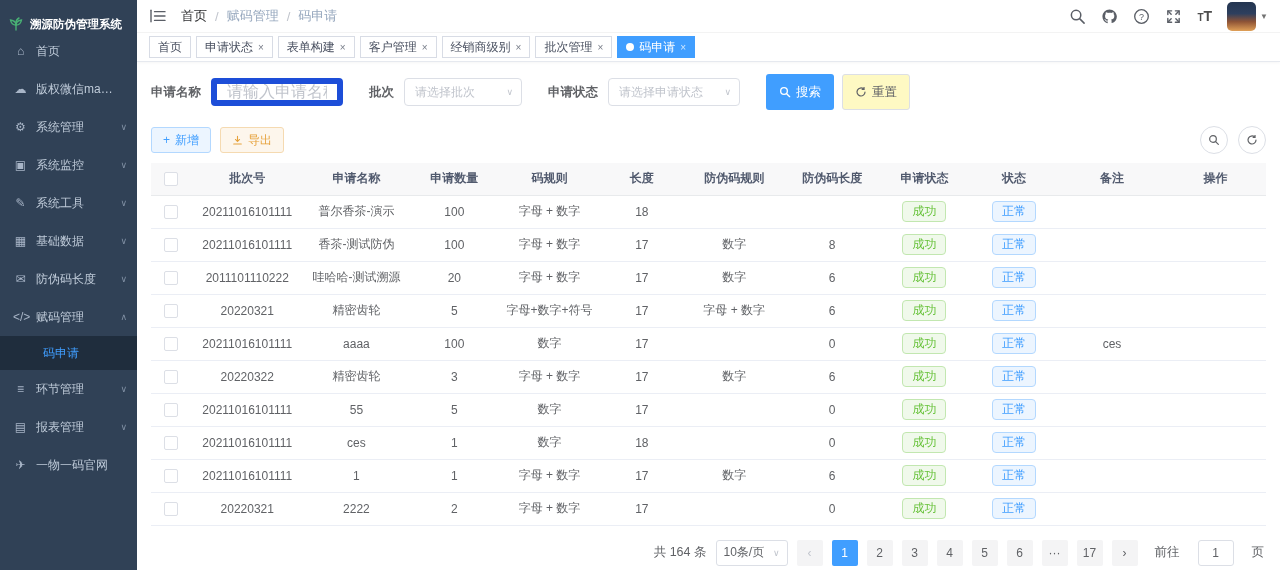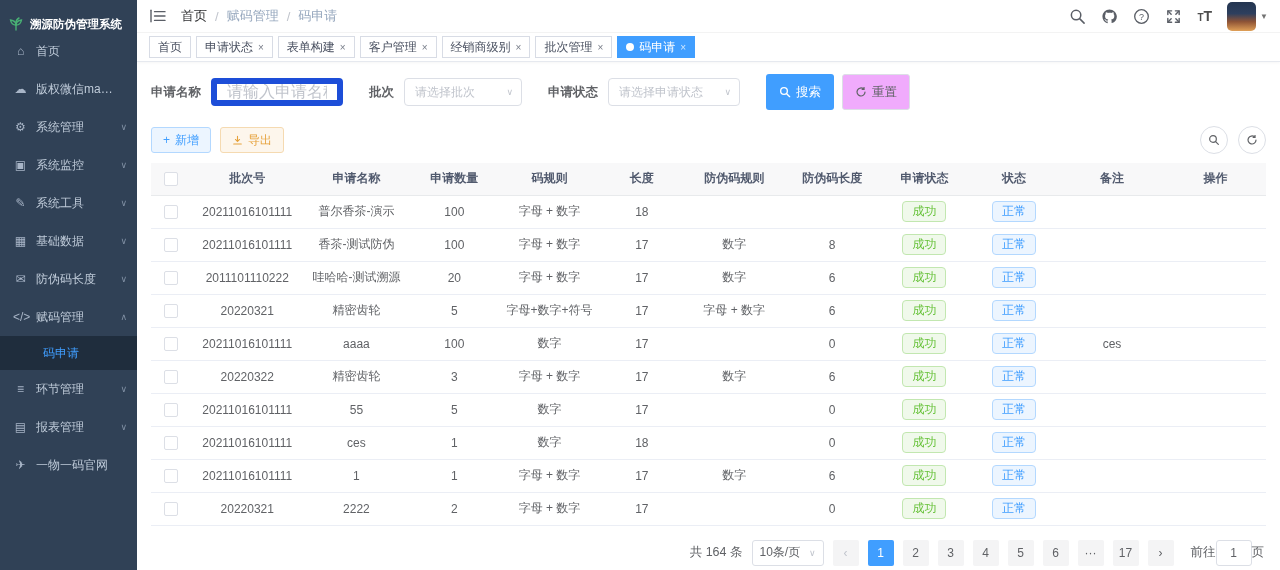--- a/index.html
+++ b/index.html
@@ -60,21 +60,21 @@
   .f-input::placeholder { color:#c0c4cc; }
   .f-select { height:28px; border:1px solid #dcdfe6; border-radius:4px;
     display:flex; align-items:center; justify-content:space-between;
     padding:0 8px 0 10px; color:#c0c4cc; font-size:12px; cursor:pointer; background:#fff; }
   .f-select .chev { color:#c0c4cc; font-size:9px; }
   .sel-batch { width:118px; }
   .sel-status { width:132px; }
   .btn { height:36px; display:inline-flex; align-items:center; gap:5px; padding:0 12px;
     border-radius:3px; font-size:12.5px; cursor:pointer; border:1px solid transparent; white-space:nowrap; }
   .btn-primary { background:#409eff; color:#fff; }
-  .btn-plain { background:#f0abfc; color:#606266; border-color:#dcdfe6; }
+  .btn-plain { background:#fef9c3; color:#606266; border-color:#dcdfe6; }
   .btn-reset { margin-left:8px; }
 
   .action-row { display:flex; align-items:center; margin-bottom:9px; }
   .btn-mini { height:26px; padding:0 11px; font-size:12px; border-radius:3px;
     display:inline-flex; align-items:center; gap:5px; cursor:pointer; }
   .btn-add { background:#ecf5ff; border:1px solid #b3d8ff; color:#409eff; margin-right:9px; }
   .btn-export { background:#fdf6ec; border:1px solid #f5dab1; color:#e6a23c; }
   .tool-circles { margin-left:auto; display:flex; gap:10px; }
   .circle-btn { width:28px; height:28px; border-radius:50%; border:1px solid #dcdfe6;
     background:#fff; display:flex; align-items:center; justify-content:center;
@@ -95,21 +95,21 @@
   .pager { display:flex; align-items:center; justify-content:flex-end; gap:9px;
     padding:14px 2px 14px 0; font-size:12.5px; color:#606266; }
   .page-size { width:72px; height:26px; border:1px solid #dcdfe6; border-radius:3px;
     display:flex; align-items:center; justify-content:space-between; padding:0 7px;
     font-size:12px; color:#606266; cursor:pointer; }
   .page-size .chev { color:#c0c4cc; font-size:9px; }
   .pg-btn { min-width:26px; height:26px; padding:0 4px; background:#f4f4f5; border-radius:2px;
     display:flex; align-items:center; justify-content:center; font-size:12px; cursor:pointer; }
   .pg-btn.active { background:#409eff; color:#fff; }
   .pg-prev { color:#c0c4cc; }
-  .goto { display:flex; align-items:center; gap:0; margin-left:8px; }
+  .goto { display:flex; align-items:center; gap:18px; margin-left:8px; }
   .goto-input { width:36px; height:26px; border:1px solid #dcdfe6; border-radius:3px;
     text-align:center; font-size:12px; color:#606266; outline:none;
     font-family:"Liberation Sans","DejaVu Sans",sans-serif; }
 </style>
 </head>
 <body>
 
 <div class="layout">
 
   <aside class="sidebar">

